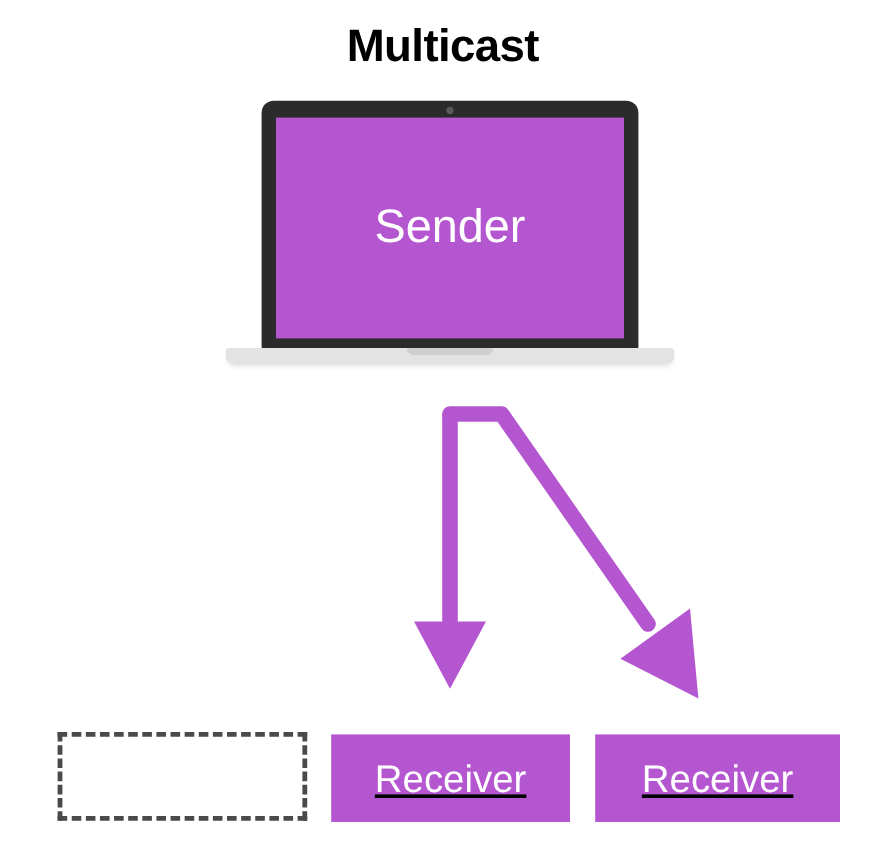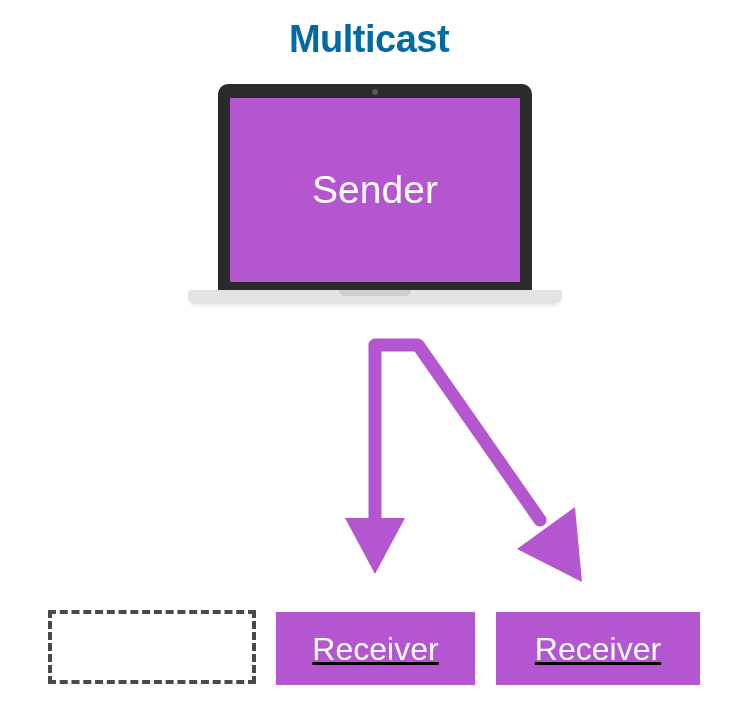--- a/index.html
+++ b/index.html
@@ -20,21 +20,21 @@
 
   
   #title {
     position: absolute;
     left: 0;
     top: 16px;
     width: 738px;
     text-align: center;
     font-size: 38px;
     font-weight: bold;
-    color: #0369a1;
+    color: #000000;
     letter-spacing: -0.5px;
     line-height: 46px;
   }
 
   
   #laptop {
     position: absolute;
     left: 188px;
     top: 84px;
     width: 374px;

